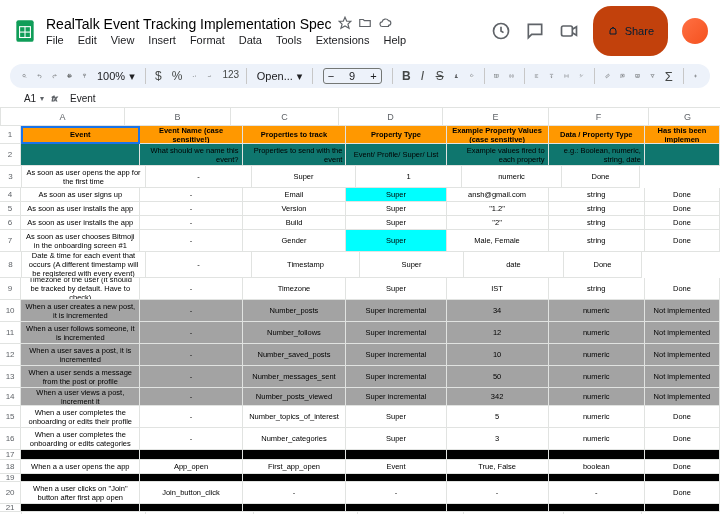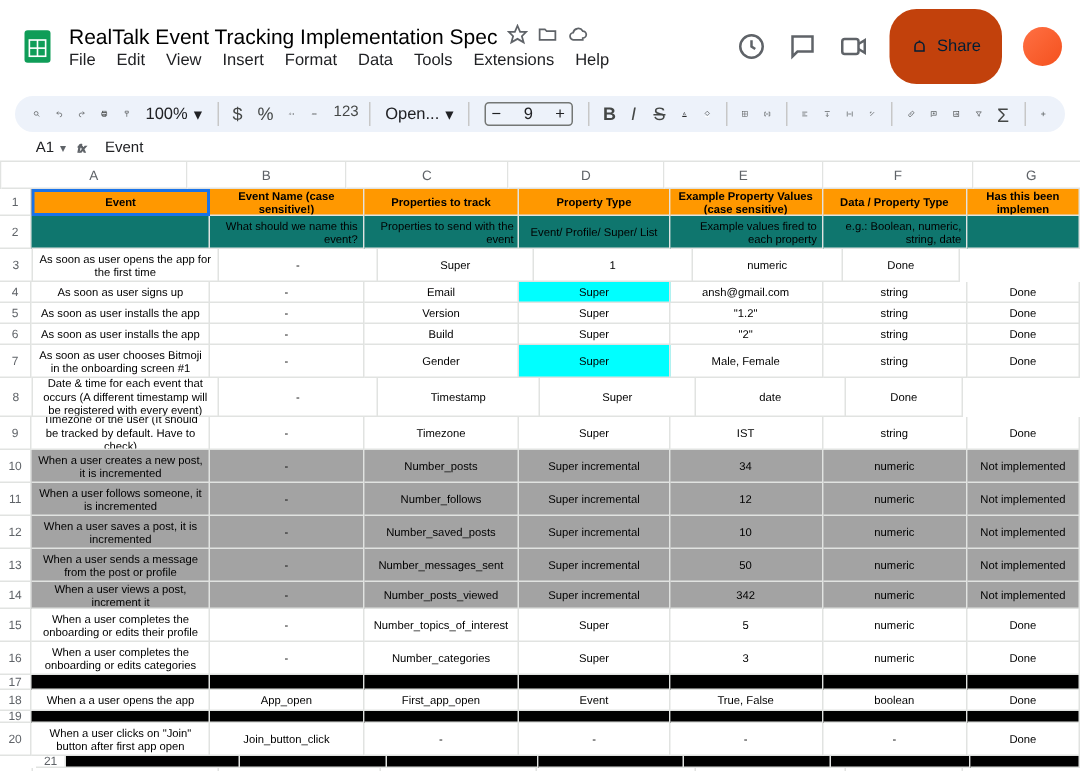--- a/index.html
+++ b/index.html
@@ -433,21 +433,21 @@
       <div class="row " style="height: 22px;">
         <div class="rh">20</div>
         <div class="cell cw-a">When a user clicks on "Join" button after first app open</div>
         <div class="cell cw-b">Join_button_click</div>
         <div class="cell cw-c">-</div>
         <div class="cell cw-d">-</div>
         <div class="cell cw-e">-</div>
         <div class="cell cw-f">-</div>
         <div class="cell cw-g">Done</div>
       </div>
-      <div class="row row-black" style="height: 8px; margin-left: 24px;">
+      <div class="row row-black" style="height: 8px;">
         <div class="rh">21</div>
         <div class="cell cw-a"></div>
         <div class="cell cw-b"></div>
         <div class="cell cw-c"></div>
         <div class="cell cw-d"></div>
         <div class="cell cw-e"></div>
         <div class="cell cw-f"></div>
         <div class="cell cw-g"></div>
       </div>
       <div class="row " style="height: 22px;">

